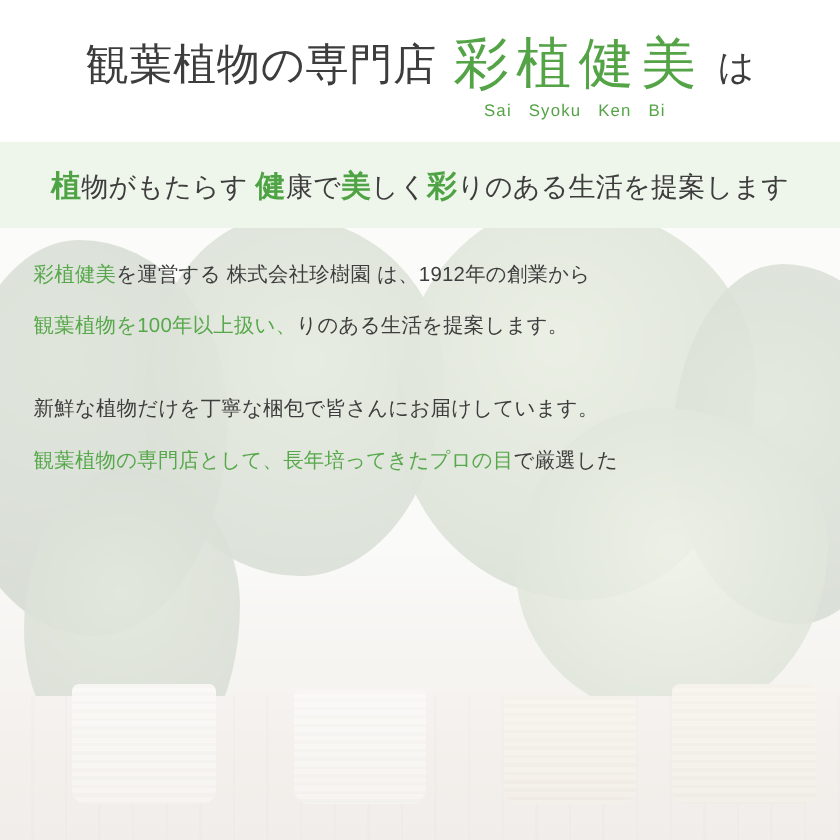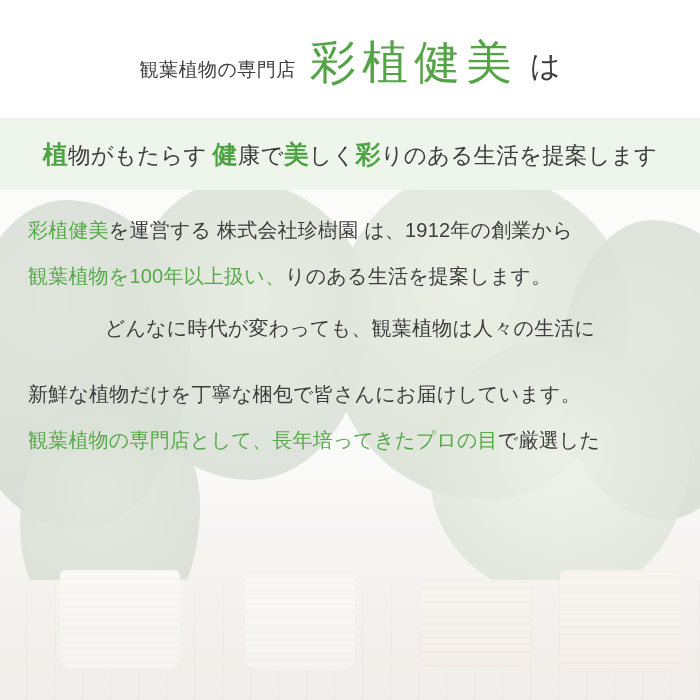--- a/index.html
+++ b/index.html
@@ -33,21 +33,21 @@
     box-sizing: border-box;
     padding-top: 6px;
   }
   .header-inner {
     display: flex;
     align-items: baseline;
     justify-content: center;
     white-space: nowrap;
   }
   .hd-plain {
-    font-size: 19px;
+    font-size: 36px;
     color: #3d3d3d;
     letter-spacing: 0.5px;
   }
   .brand-wrap {
     display: inline-flex;
     flex-direction: column;
     align-items: center;
     margin: 0 8px;
     position: relative;
     top: 2px;
@@ -78,21 +78,20 @@
   .tagline {
     height: 72px;
     background: #eef5ea;
     display: flex;
     align-items: center;
     justify-content: center;
     font-size: 22.5px;
     color: #3d3d3d;
     letter-spacing: 0.2px;
     white-space: nowrap;
-    font-family: Liberation Serif, serif;
   }
   .tagline .gb {
     color: #4ea344;
     font-weight: 700;
     font-size: 25px;
   }
 
   
   .body-area {
     position: relative;
@@ -167,21 +166,21 @@
     padding: 30px 28px 24px 28px;
     box-sizing: border-box;
     display: flex;
     flex-direction: column;
     justify-content: flex-start;
   }
   .para {
     margin: 0;
   }
   .line {
-    font-size: 20px;
+    font-size: 17px;
     line-height: 1.0;
     color: #3d3d3d;
     white-space: nowrap;
     margin-bottom: 26px;
     letter-spacing: 0.2px;
   }
   .line.center { text-align: center; }
   .line .g { color: #56a84a; }
   .gap-sm { height: 6px; }
   .gap-md { height: 20px; }
@@ -189,20 +188,26 @@
 </head>
 <body>
 
 <div class="page">
 
   <div class="header">
     <div class="header-inner">
       <span class="hd-plain">観葉植物の専門店</span>
       <span class="brand-wrap">
         <span class="brand-kanji">彩植健美</span>
+        <span class="brand-romaji">
+          <span>Sai</span>
+          <span>Syoku</span>
+          <span>Ken</span>
+          <span>Bi</span>
+        </span>
       </span>
       <span class="hd-tail">は</span>
     </div>
   </div>
 
   <div class="tagline">
     <div>
       <span class="gb">植</span><span>物がもたらす </span><span class="gb">健</span><span>康で</span><span class="gb">美</span><span>しく</span><span class="gb">彩</span><span>りのある生活を提案します</span>
     </div>
   </div>
@@ -232,23 +237,20 @@
           <span class="g">彩植健美</span><span>を運営する 株式会社珍樹園 は、1912年の創業から</span>
         </div>
         <div class="line">
           <span class="g">観葉植物を100年以上扱い、</span><span>りのある生活を提案します。</span>
         </div>
       </div>
 
       <div class="gap-sm"></div>
 
       <div class="para">
-        <div class="line center">
-          <span>どんなに時代が変わっても、観葉植物は人々の生活に</span>
-        </div>
       </div>
 
       <div class="gap-md"></div>
 
       <div class="para">
         <div class="line">
           <span>新鮮な植物だけを丁寧な梱包で皆さんにお届けしています。</span>
         </div>
         <div class="line">
           <span class="g">観葉植物の専門店として、長年培ってきたプロの目</span><span>で厳選した</span>

